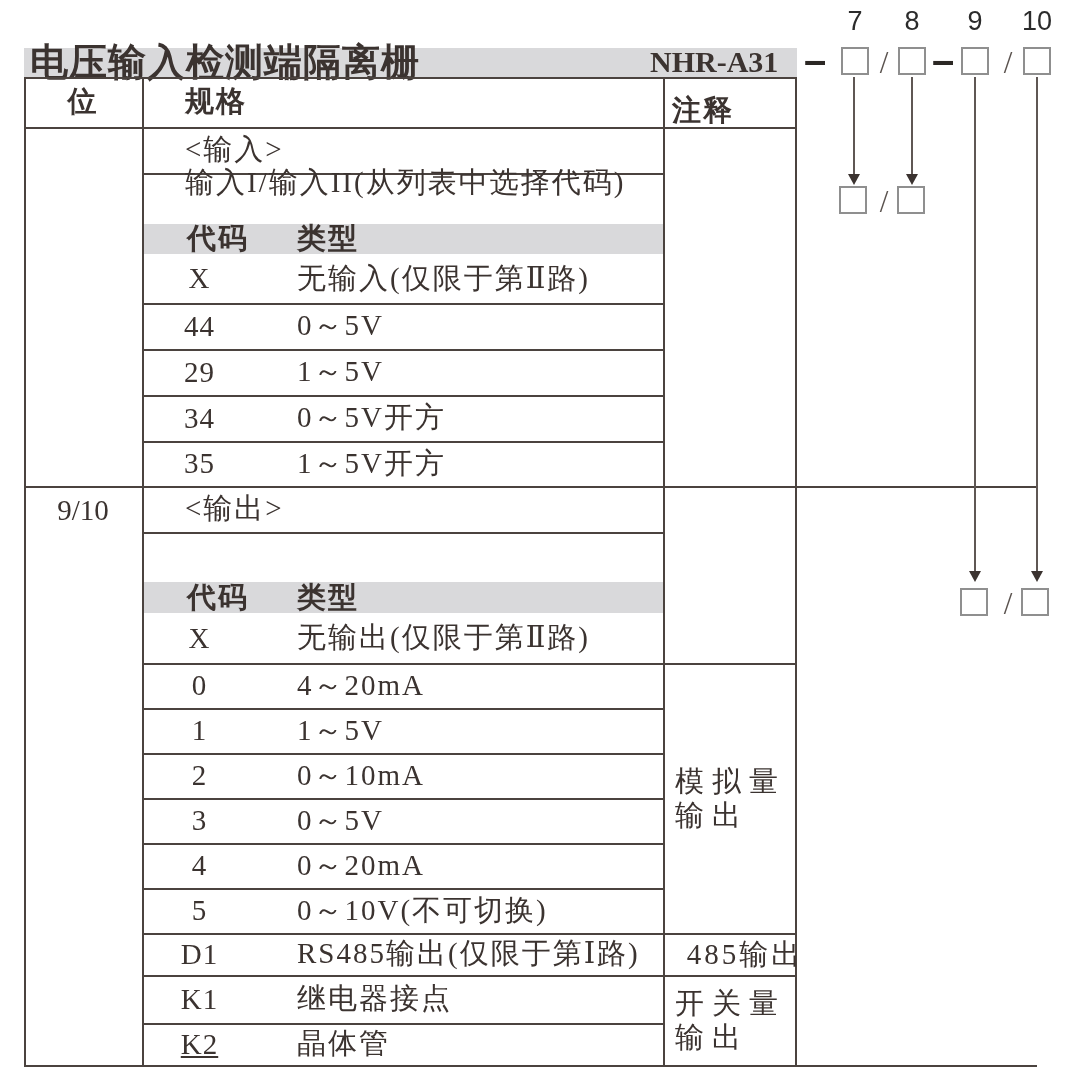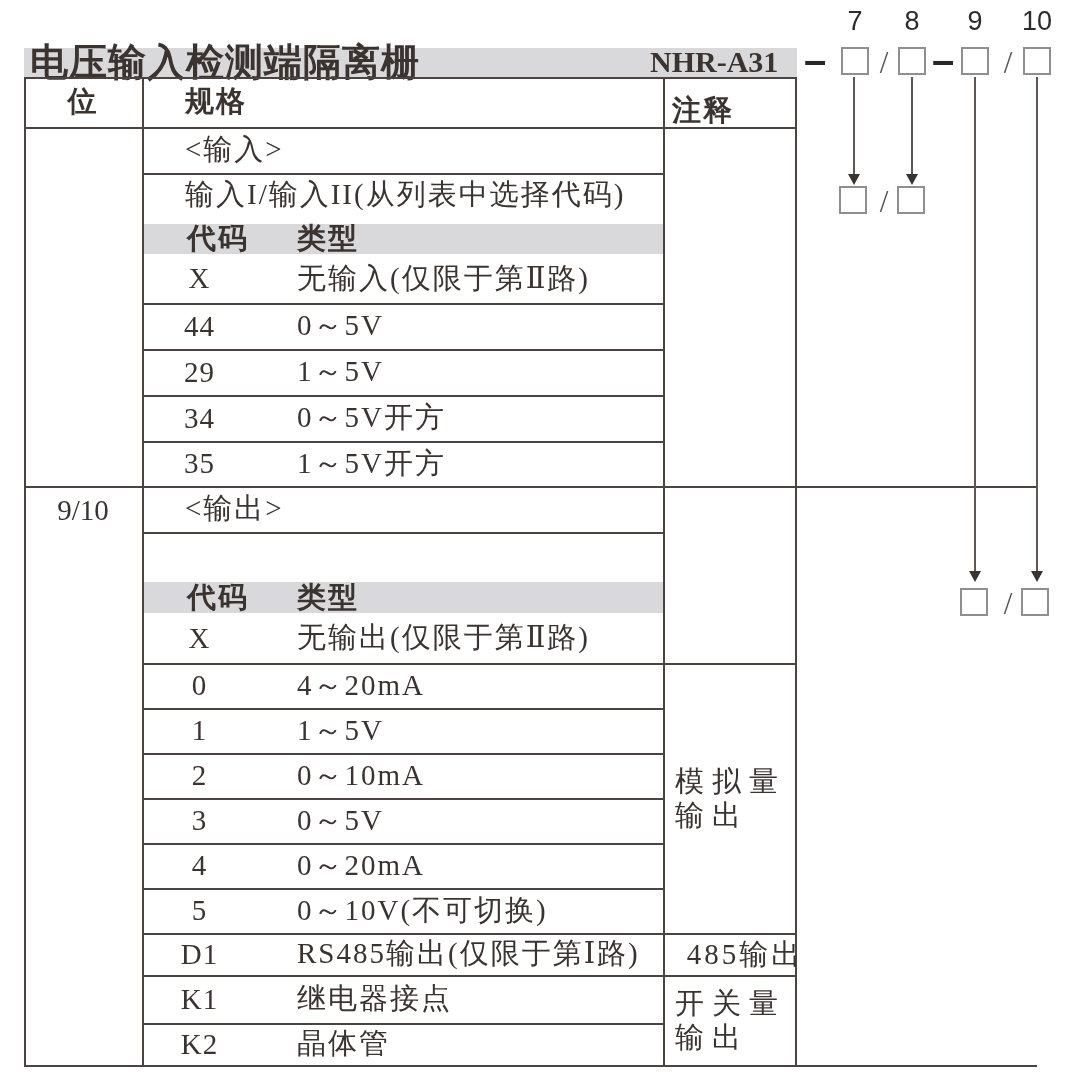--- a/index.html
+++ b/index.html
@@ -62,21 +62,21 @@
   <div class="hl" style="left:142px;top:933px;width:653px;"></div>
   <div class="hl" style="left:142px;top:975px;width:653px;"></div>
   <div class="hl" style="left:142px;top:1023px;width:521px;"></div>
   <div class="hl" style="left:24px;top:1065px;width:1013px;"></div>
 
   <div class="cell bold ctr" style="left:24px;top:77px;width:118px;height:50px;">位</div>
   <div class="cell bold" style="left:185px;top:77px;height:50px;">规格</div>
   <div class="cell bold" style="left:672px;top:77px;height:32px;margin-top:18px;">注释</div>
 
   <div class="cell" style="left:185px;top:127px;height:46px;">&lt;输入&gt;</div>
-  <div class="cell" style="left:185px;top:173px;height:43px;">输入I/输入II(从列表中选择代码)</div>
+  <div class="cell" style="left:185px;top:161px;height:43px;">输入I/输入II(从列表中选择代码)</div>
   <div class="cell bold" style="left:187px;top:224px;height:30px;">代码</div>
   <div class="cell bold" style="left:297px;top:224px;height:30px;">类型</div>
 
   <div>
     <div class="cell code" style="top:254px;height:49px;">X</div>
     <div class="cell type" style="top:254px;height:49px;">无输入(仅限于第Ⅱ路)</div>
   </div>
   <div>
     <div class="cell code" style="top:303px;height:46px;">44</div>
     <div class="cell type" style="top:303px;height:46px;">0～5V</div>
@@ -129,21 +129,21 @@
   </div>
   <div>
     <div class="cell code" style="top:933px;height:42px;">D1</div>
     <div class="cell type" style="top:933px;height:42px;">RS485输出(仅限于第Ⅰ路)</div>
   </div>
   <div>
     <div class="cell code" style="top:975px;height:48px;">K1</div>
     <div class="cell type" style="top:975px;height:48px;">继电器接点</div>
   </div>
   <div>
-    <div class="cell code" style="top:1023px;height:42px;">K2</div>
+    <div class="cell code" style="top:1023px;height:42px;text-decoration:underline;">K2</div>
     <div class="cell type" style="top:1023px;height:42px;">晶体管</div>
   </div>
 
   <div class="note" style="top:663px;height:270px;align-items:flex-start;padding-left:12px;box-sizing:border-box;">
     <div>模拟量</div>
     <div>输出</div>
   </div>
   <div class="note" style="top:933px;height:42px;align-items:center;letter-spacing:3px;margin-left:16px;">
     <div>485输出</div>
   </div>

